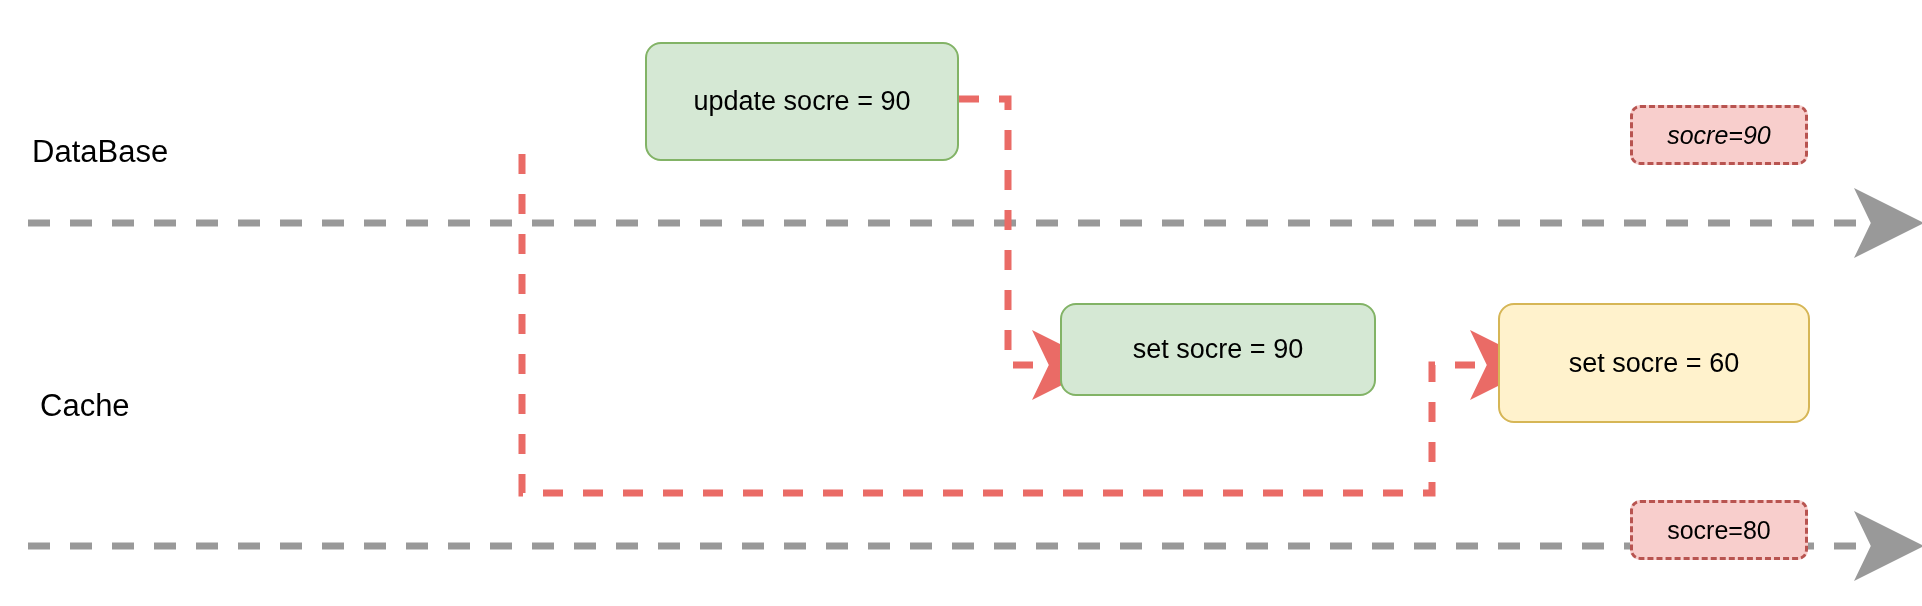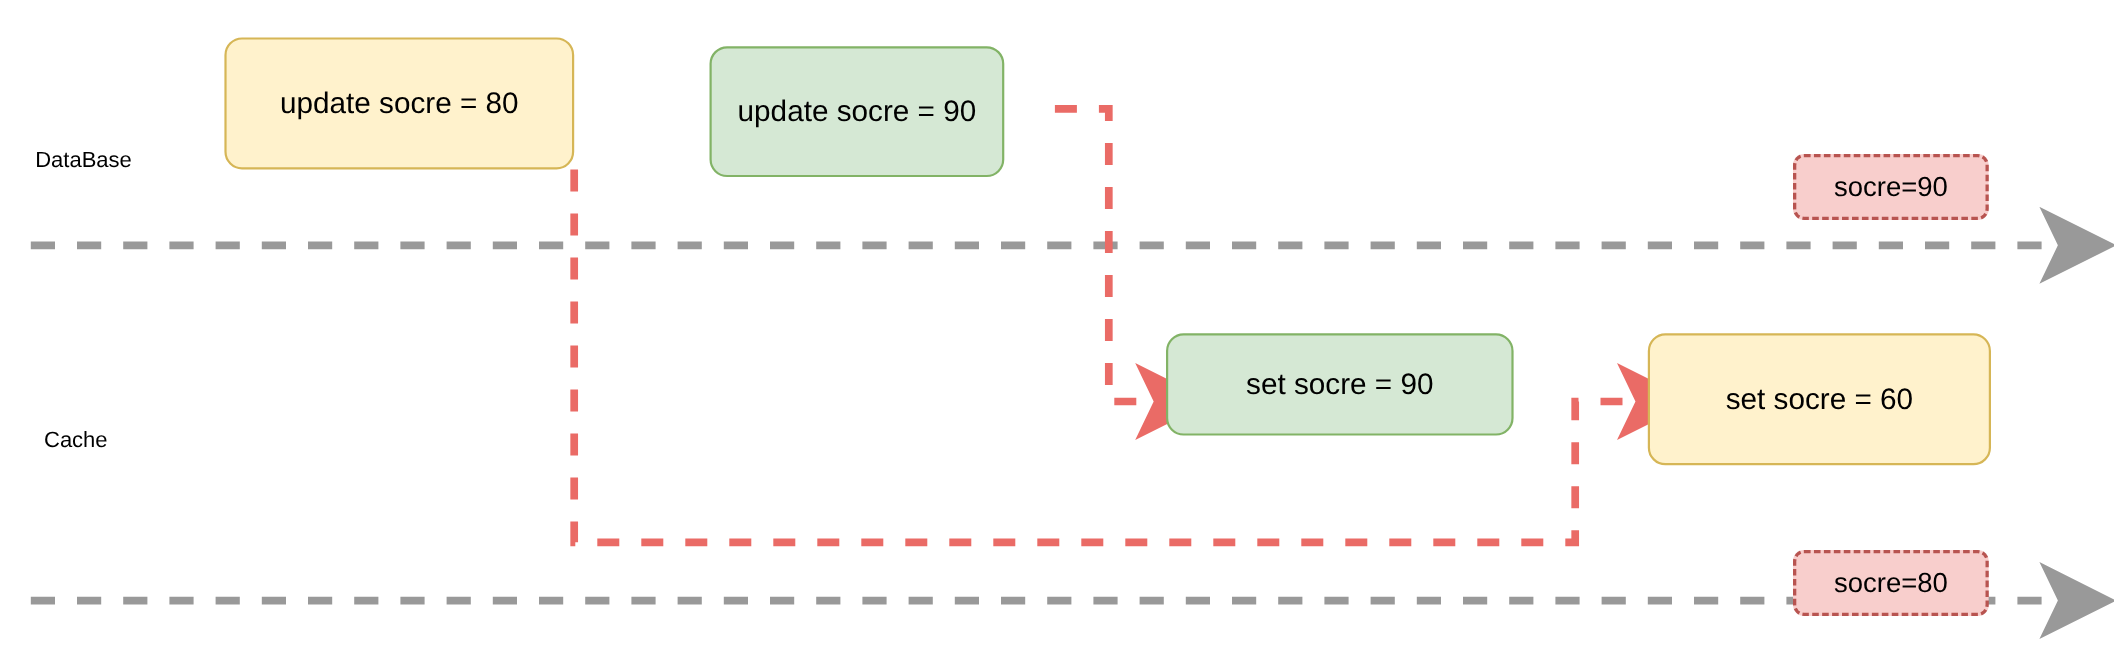--- a/index.html
+++ b/index.html
@@ -19,21 +19,21 @@
   }
   #vector {
     position: absolute;
     left: 0;
     top: 0;
     width: 1922px;
     height: 606px;
   }
   .lane-label {
     position: absolute;
-    font-size: 20px;
+    font-size: 31px;
     color: #000000;
     white-space: nowrap;
     line-height: 1;
   }
   .node {
     position: absolute;
     box-sizing: border-box;
     display: flex;
     align-items: center;
     justify-content: center;
@@ -85,25 +85,24 @@
 
     <polyline points="522,154 522,493 1432,493 1432,365 1484,365" fill="none" stroke="#ea6b66" stroke-width="7" stroke-dasharray="20 20" marker-end="url(#red-arrow)"></polyline>
 
     <polyline points="959,99 1008,99 1008,365 1046,365" fill="none" stroke="#ea6b66" stroke-width="7" stroke-dasharray="20 20" marker-end="url(#red-arrow)"></polyline>
   </svg>
 
   <div class="lane-label" style="left:32px; top:136px;">DataBase</div>
 
   <div class="lane-label" style="left:40px; top:390px;">Cache</div>
 
-  <div class="node node-yellow" style="left:204px; top:34px; width:318px; height:120px;">update socre = 80</div>
 
-  <div class="node node-green" style="left:645px; top:42px; width:268px; height:119px;">update socre = 90</div>
+  <div class="node node-green" style="left:645px; top:42px; width:314px; height:119px;">update socre = 90</div>
 
   <div class="node node-green" style="left:1060px; top:303px; width:316px; height:93px;">set socre = 90</div>
 
   <div class="node node-yellow" style="left:1498px; top:303px; width:312px; height:120px;">set socre = 60</div>
 
-  <div class="badge" style="left:1630px; top:140px; width:178px; height:60px;">socre=90</div>
+  <div class="badge" style="left:1630px; top:105px; width:178px; height:60px;font-style:italic;">socre=90</div>
 
   <div class="badge" style="left:1630px; top:500px; width:178px; height:60px;">socre=80</div>
 
 </div>
 
 </body></html>

